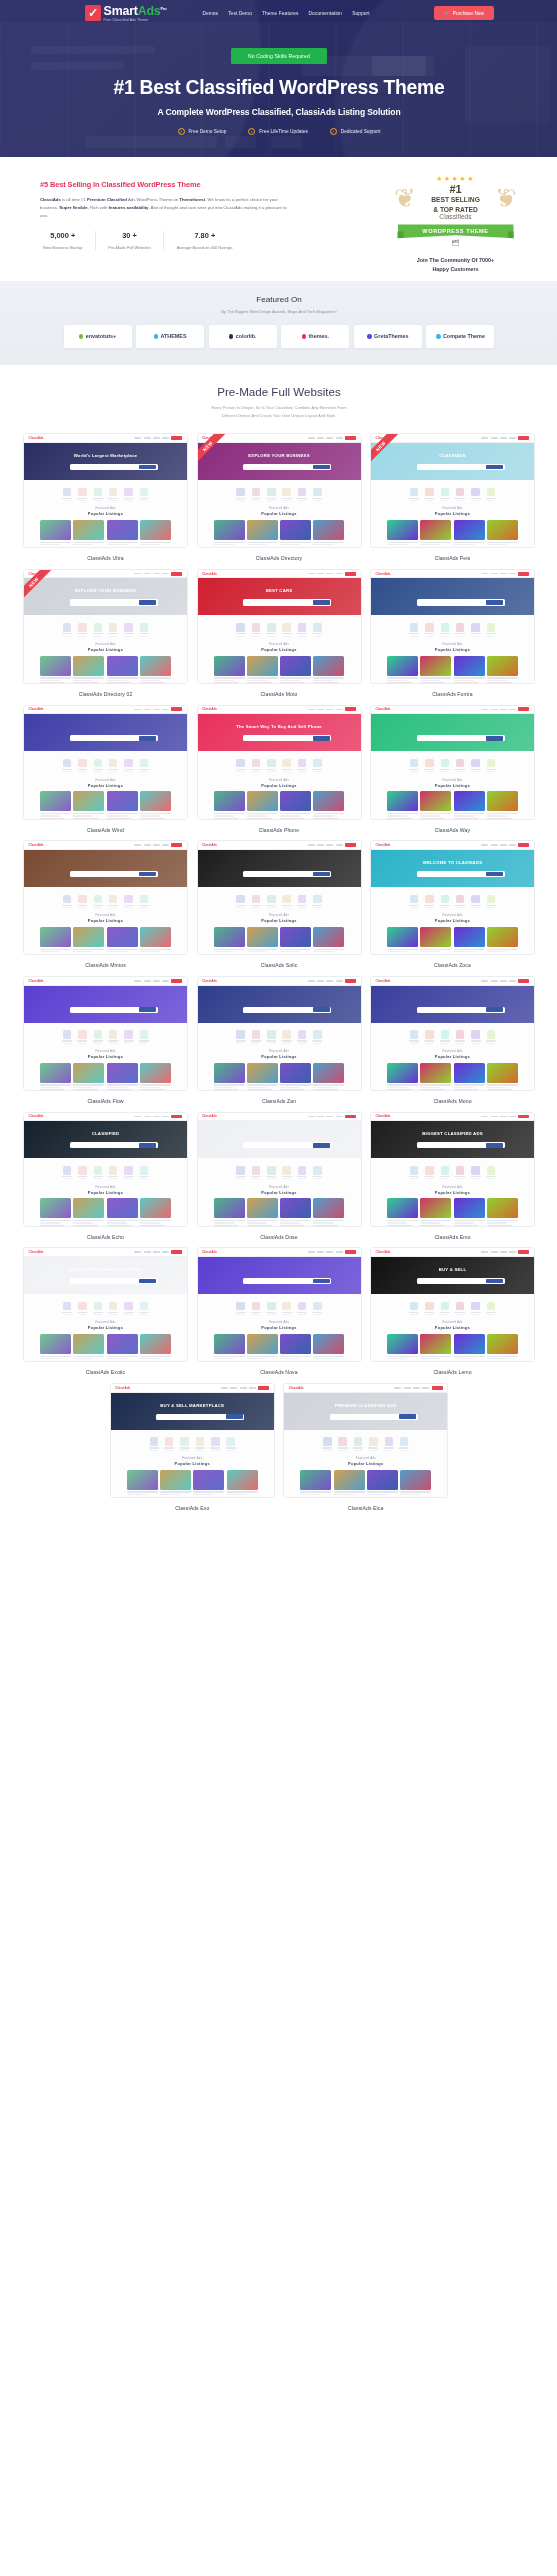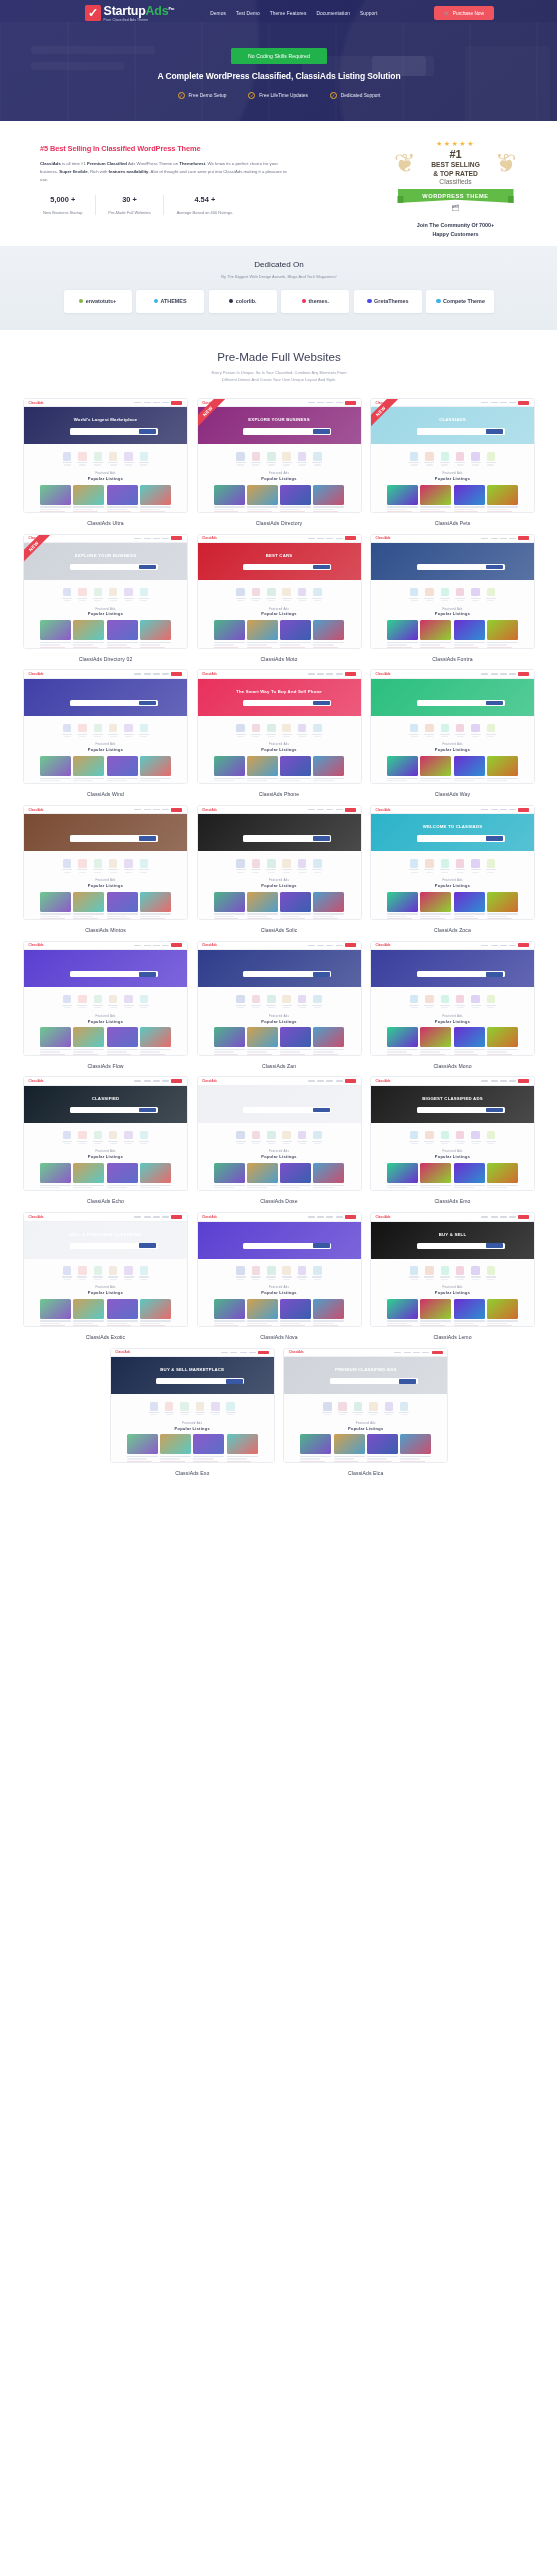--- a/index.html
+++ b/index.html
@@ -221,21 +221,21 @@
   <div class="hero-ghost g5"></div>
   <div class="hero-ghost g6"></div>
   <div class="hero-ghost g7"></div>
   <div class="hero-ghost g8"></div>
 
   <nav class="navbar">
     <div class="logo">
       <div class="logo-mark">✓</div>
       <div class="logo-text-wrap">
         <div class="logo-text">
-          <span class="c1">Startup</span><span class="c2">Ads</span><span class="logo-sup">Pro</span>
+          <span class="c1">Smart</span><span class="c2">Ads</span><span class="logo-sup">Pro</span>
         </div>
         <div class="logo-tag">Pure Classified Ads Theme</div>
       </div>
     </div>
 
     <div class="nav-links">
       <a href="#">Demos</a>
       <a href="#">Test Demo</a>
       <a href="#">Theme Features</a>
       <a href="#">Documentation</a>
@@ -243,20 +243,21 @@
     </div>
 
     <button class="purchase-btn">
       <span class="cart-ico">🛒</span>
       <span>Purchase Now</span>
     </button>
   </nav>
 
   <div class="hero-body">
     <div class="badge-green">No Coding Skills Required</div>
+    <h1 class="hero-h1">#1 Best Classified WordPress Theme</h1>
     <h2 class="hero-h2">A Complete WordPress Classified, ClassiAds Listing Solution</h2>
     <div class="hero-feats">
       <div class="feat">
         <span class="feat-ico">✓</span>
         <span>Free Demo Setup</span>
       </div>
       <div class="feat">
         <span class="feat-ico">✓</span>
         <span>Free LifeTime Updates</span>
       </div>
@@ -276,21 +277,21 @@
       <div class="bs-stats">
         <div class="stat">
           <div class="stat-num">5,000 +</div>
           <div class="stat-lab">New Business Startup</div>
         </div>
         <div class="stat">
           <div class="stat-num">30 +</div>
           <div class="stat-lab">Pre-Made Full Websites</div>
         </div>
         <div class="stat">
-          <div class="stat-num">4.54 +</div>
+          <div class="stat-num">7.80 +</div>
           <div class="stat-lab">Average Based on 400 Ratings.</div>
         </div>
       </div>
     </div>
 
     <div class="bs-right">
       <div class="award">
         <div class="award-stars">★★★★★</div>
         <div class="award-core">
           <span class="laurel laurel-l">❦</span>
@@ -309,21 +310,21 @@
       </div>
       <div class="join-text">
         <span>Join The Community Of 7000+</span><br>
         <span>Happy Customers</span>
       </div>
     </div>
   </div>
 </section>
 
 <section class="featured">
-  <div class="feat-title">Dedicated On</div>
+  <div class="feat-title">Featured On</div>
   <div class="feat-sub">By The Biggest Web Design Awards, Blogs And Tech Magazines!</div>
   <div class="logos">
       <div class="logo-card">
         <span class="lc-dot" style="background: rgb(130, 181, 65);"></span>
         <span>envatotuts+</span>
       </div>
       <div class="logo-card">
         <span class="lc-dot" style="background: rgb(58, 180, 232);"></span>
         <span>ATHEMES</span>
       </div>

